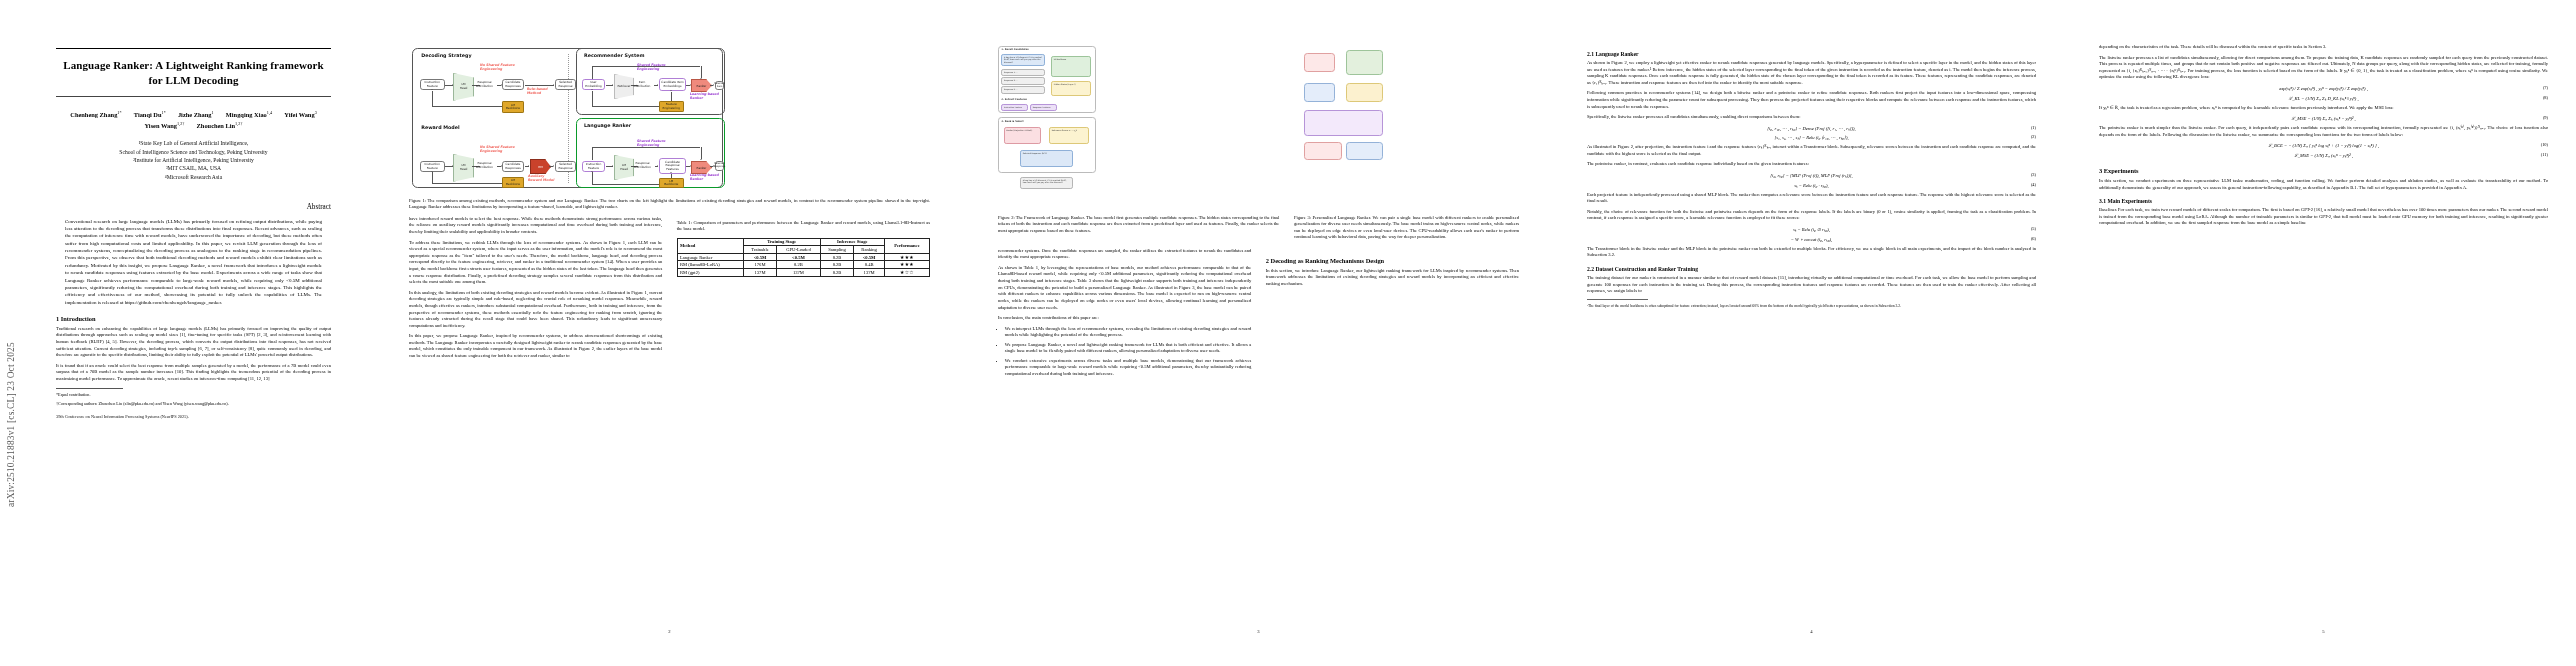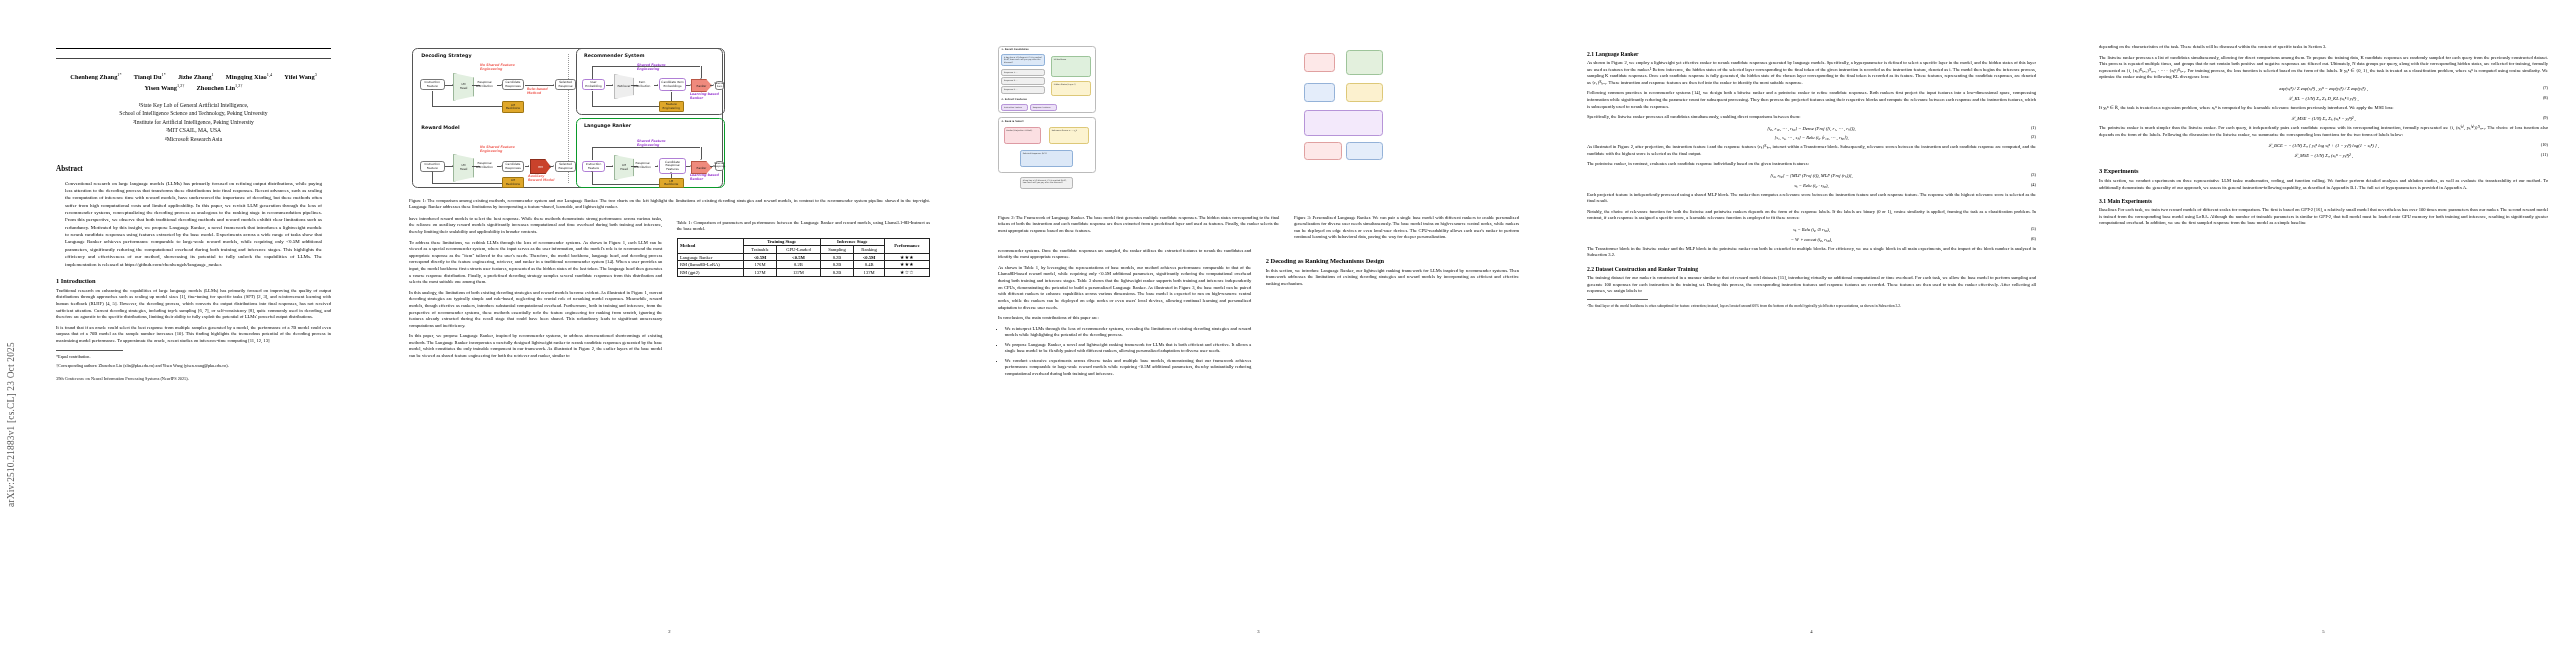--- a/index.html
+++ b/index.html
@@ -30,21 +30,21 @@
 
   .rule{height:1.7px;background:#000;margin:0 0 0 0;}
   .rule-thin{height:0.6px;background:#444;margin:9px 0 0 0;}
 
   h1.title{font-size:11px;line-height:1.32;text-align:center;font-weight:bold;
            margin:9px 0 0 0;letter-spacing:0.1px;}
   .authors{text-align:center;font-size:6.4px;font-weight:bold;line-height:1.65;margin-top:13.3px;}
   .authors .a{display:inline-block;margin:0 6.1px;}
   sup{font-size:.66em;font-weight:normal;vertical-align:super;line-height:0;}
   .affil{text-align:center;font-size:5.6px;line-height:1.5;margin-top:7.8px;color:#111;}
-  h2.abs{text-align:left;font-size:7.2px;font-weight:bold;margin:22px 0 6.7px 0;}
+  h2.abs{text-align:right;font-size:7.2px;font-weight:normal;margin:22px 0 6.7px 0;}
   .abstract{font-size:5px;line-height:1.47;text-align:justify;padding:0 9px;hyphens:auto;}
   .fnote{font-size:4.2px;line-height:1.42;text-align:left;margin-top:3.3px;}
   .fnrule{width:67px;height:0.6px;background:#555;margin:5.6px 0 3.3px 0;}
   .venue{font-size:4.3px;text-align:left;margin-top:6.7px;color:#111;}
 
   h3.sec{font-size:6.4px;font-weight:bold;margin:9px 0 3.9px 0;}
   h4.sub{font-size:5.6px;font-weight:bold;margin:7.2px 0 2.8px 0;}
   p.body{font-size:4.6px;line-height:1.44;text-align:justify;margin:0 0 3.9px 0;hyphens:auto;}
   .tight{margin-bottom:2.2px;}
   ul.bul{margin:2.2px 0 3.9px 0;padding-left:6.7px;}
@@ -126,20 +126,24 @@
 </head>
 <body>
 
 <div id="viewport">
 
   <div class="arxiv-stamp">arXiv:2510.21883v1  [cs.CL]  23 Oct 2025</div>
 
   <div class="page p1">
     <div class="pad1">
       <div class="rule"></div>
+      <h1 class="title">
+        <span>Language Ranker: A Lightweight Ranking framework</span><br>
+        <span>for LLM Decoding</span>
+      </h1>
       <div class="rule-thin"></div>
 
       <div class="authors">
         <span class="a"><span>Chenheng Zhang</span><sup>1*</sup></span><span class="a"><span>Tianqi Du</span><sup>1*</sup></span><span class="a"><span>Jizhe Zhang</span><sup>1</sup></span><span class="a"><span>Mingqing Xiao</span><sup>1,4</sup></span><span class="a"><span>Yifei Wang</span><sup>3</sup></span><br>
         <span class="a"><span>Yisen Wang</span><sup>1,2†</sup></span><span class="a"><span>Zhouchen Lin</span><sup>1,2†</sup></span>
       </div>
 
       <div class="affil">
         <div>¹State Key Lab of General Artificial Intelligence,</div>
         <div>School of Intelligence Science and Technology, Peking University</div>

